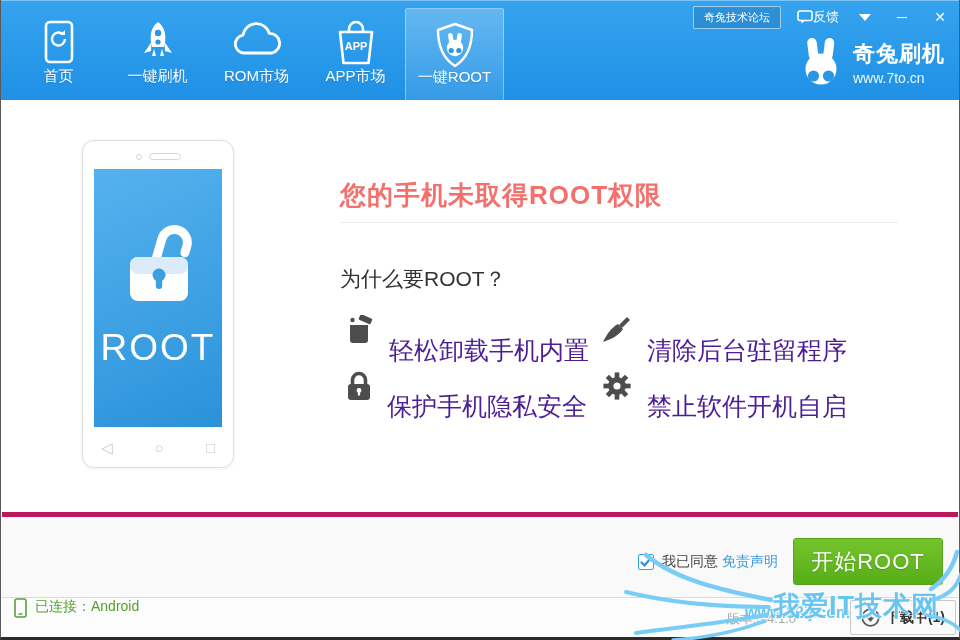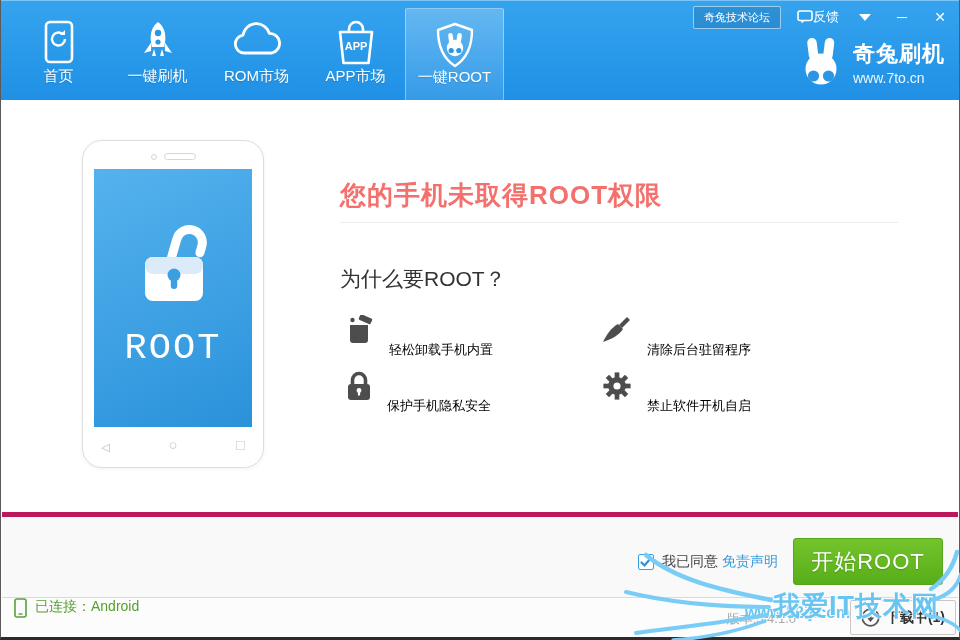--- a/index.html
+++ b/index.html
@@ -27,43 +27,43 @@
   .tri-down { width:0; height:0; border-left:6px solid transparent; border-right:6px solid transparent;
               border-top:7px solid #fff; margin:0 4px; cursor:pointer; }
 
   .brand { position:absolute; right:14px; top:36px; display:flex; align-items:center; gap:9px; }
   .brand-text .bname { color:#fff; font-size:22px; font-weight:bold; letter-spacing:1px; }
   .brand-text .burl  { color:#eaf6ff; font-size:14px; margin-top:1px; }
 
   
   .main { position:absolute; left:1px; right:1px; top:100px; height:412px; background:#fff; }
 
-  .phone { position:absolute; left:80px; top:40px; width:182px; height:328px; background:#fff;
-           border:1px solid #dedede; border-radius:20px; box-shadow:0 1px 4px rgba(0,0,0,.06);font-family:Liberation Mono, monospace; }
+  .phone { position:absolute; left:80px; top:40px; width:152px; height:328px; background:#fff;
+           border:1px solid #dedede; border-radius:12px; box-shadow:0 1px 4px rgba(0,0,0,.06); }
   .speaker { position:absolute; top:12px; left:0; width:100%; display:flex; justify-content:center;
              align-items:center; gap:7px; }
   .spk-dot  { width:6px; height:6px; border:1px solid #d6d6d6; border-radius:50%; }
   .spk-bar  { width:32px; height:7px; border:1px solid #d6d6d6; border-radius:4px; }
   .screen { position:absolute; left:11px; right:11px; top:28px; bottom:40px;
             background:linear-gradient(155deg,#55b2ee,#2a92da); overflow:hidden; }
   .lock-wrap { position:absolute; left:0; width:100%; top:48px; display:flex; justify-content:center; }
   .root-word { position:absolute; left:0; width:100%; top:158px; text-align:center;
                color:#fff; font-size:37px; font-weight:400; letter-spacing:2px; }
   .phone-nav { position:absolute; bottom:10px; left:18px; right:18px; display:flex;
                justify-content:space-between; color:#c9c9c9; font-size:15px; }
 
   .hero-title { position:absolute; left:338px; top:78px; font-size:26px; font-weight:bold;
                 color:#f3706c; letter-spacing:1px; }
   .hero-divider { position:absolute; left:338px; right:60px; top:122px; height:1px; background:#ececec; }
   .why-title { position:absolute; left:338px; top:165px; font-size:21px; color:#333; }
 
   .features { position:absolute; left:344px; top:215px; display:grid;
               grid-template-columns:256px auto; row-gap:26px; }
   .feature { display:flex; align-items:center; gap:15px; height:30px; }
-  .feature .flabel { font-size:13px; color:#000000;margin-top:40px; }
+  .feature .flabel { font-size:25px; color:#4c1d95;margin-top:40px; }
 
   
   .action-bar { position:absolute; left:1px; right:1px; top:512px; height:85px;
                 background:#f9f9f9; border-top:5px solid #be185d; }
   .agree { position:absolute; right:180px; top:36px; display:flex; align-items:center; gap:8px; }
   .checkbox { width:16px; height:16px; background:#fff; border:1px solid #36a0e0; border-radius:2px;
               display:flex; align-items:center; justify-content:center; cursor:pointer; }
   .agree-text { font-size:14px; color:#444; }
   .disclaimer-link { font-size:14px; color:#389ad8; cursor:pointer; }
   .start-btn { position:absolute; right:15px; top:21px; width:150px; height:47px;

